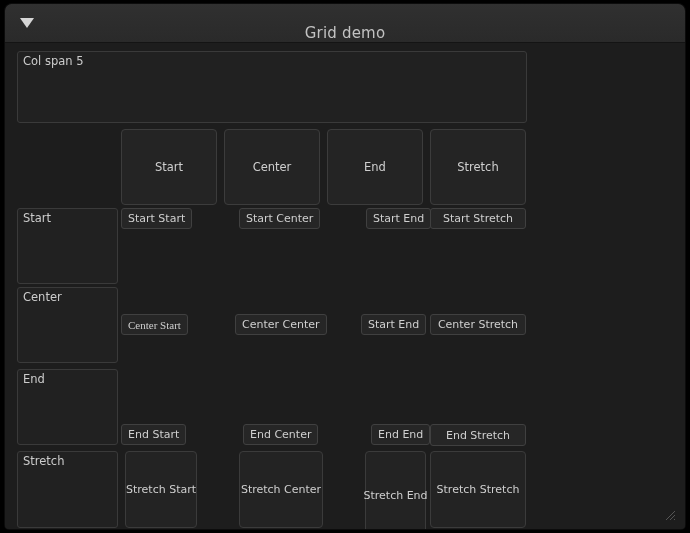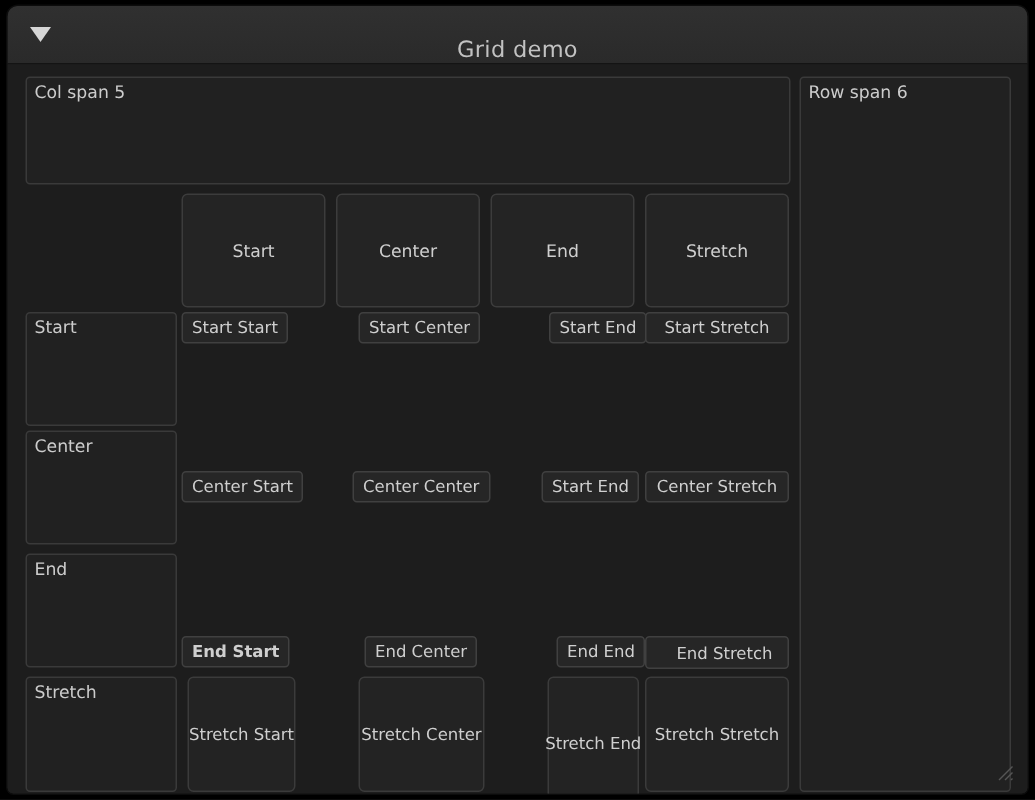--- a/index.html
+++ b/index.html
@@ -132,23 +132,20 @@
     <div class="title-text">Grid demo</div>
   </div>
 
   <div class="content">
     <div class="gridwrap">
 
       <div class="frame" style="left:6px; top:4px; width:510px; height:72px;">
         <span class="lbl">Col span 5</span>
       </div>
 
-      <div class="frame" style="left:522px; top:4px; width:141px; height:477px;">
-        <span class="lbl">Row span 6</span>
-      </div>
 
       <div class="colhead" style="left:110px; top:82px; width:96px; height:76px;">
         <span>Start</span>
       </div>
       <div class="colhead" style="left:213px; top:82px; width:96px; height:76px;">
         <span>Center</span>
       </div>
       <div class="colhead" style="left:316px; top:82px; width:96px; height:76px;">
         <span>End</span>
       </div>
@@ -175,43 +172,43 @@
       <div class="cellbtn" style="left:228px; top:161px;">
         <span>Start Center</span>
       </div>
       <div class="cellbtn" style="left:355px; top:161px;">
         <span>Start End</span>
       </div>
       <div class="cellbtn" style="left:419px; top:161px; width:96px; padding:0;">
         <span>Start Stretch</span>
       </div>
 
-      <div class="cellbtn" style="left:110px; top:267px;">
+      <div class="cellbtn" style="left:110px; top:267px;font-family:Liberation Serif, serif;">
         <span>Center Start</span>
       </div>
       <div class="cellbtn" style="left:224px; top:267px;">
         <span>Center Center</span>
       </div>
       <div class="cellbtn" style="left:350px; top:267px;">
         <span>Start End</span>
       </div>
       <div class="cellbtn" style="left:419px; top:267px; width:96px; padding:0;">
         <span>Center Stretch</span>
       </div>
 
-      <div class="cellbtn" style="left:110px; top:377px;font-weight:bold;">
+      <div class="cellbtn" style="left:110px; top:377px;">
         <span>End Start</span>
       </div>
       <div class="cellbtn" style="left:232px; top:377px;">
         <span>End Center</span>
       </div>
       <div class="cellbtn" style="left:360px; top:377px;">
         <span>End End</span>
       </div>
-      <div class="cellbtn" style="left:419px; top:377px; width:96px; padding:10px;justify-content:flex-end;">
+      <div class="cellbtn" style="left:419px; top:377px; width:96px; padding:10px;">
         <span>End Stretch</span>
       </div>
 
       <div class="cellbtn tall" style="left:228px; top:404px; width:84px; height:77px;">
         <span>Stretch Center</span>
       </div>
       <div class="cellbtn tall" style="left:114px; top:404px; width:72px; height:77px;">
         <span>Stretch Start</span>
       </div>
       <div class="cellbtn tall" style="left:354px; top:404px; width:61px; height:89px;">

